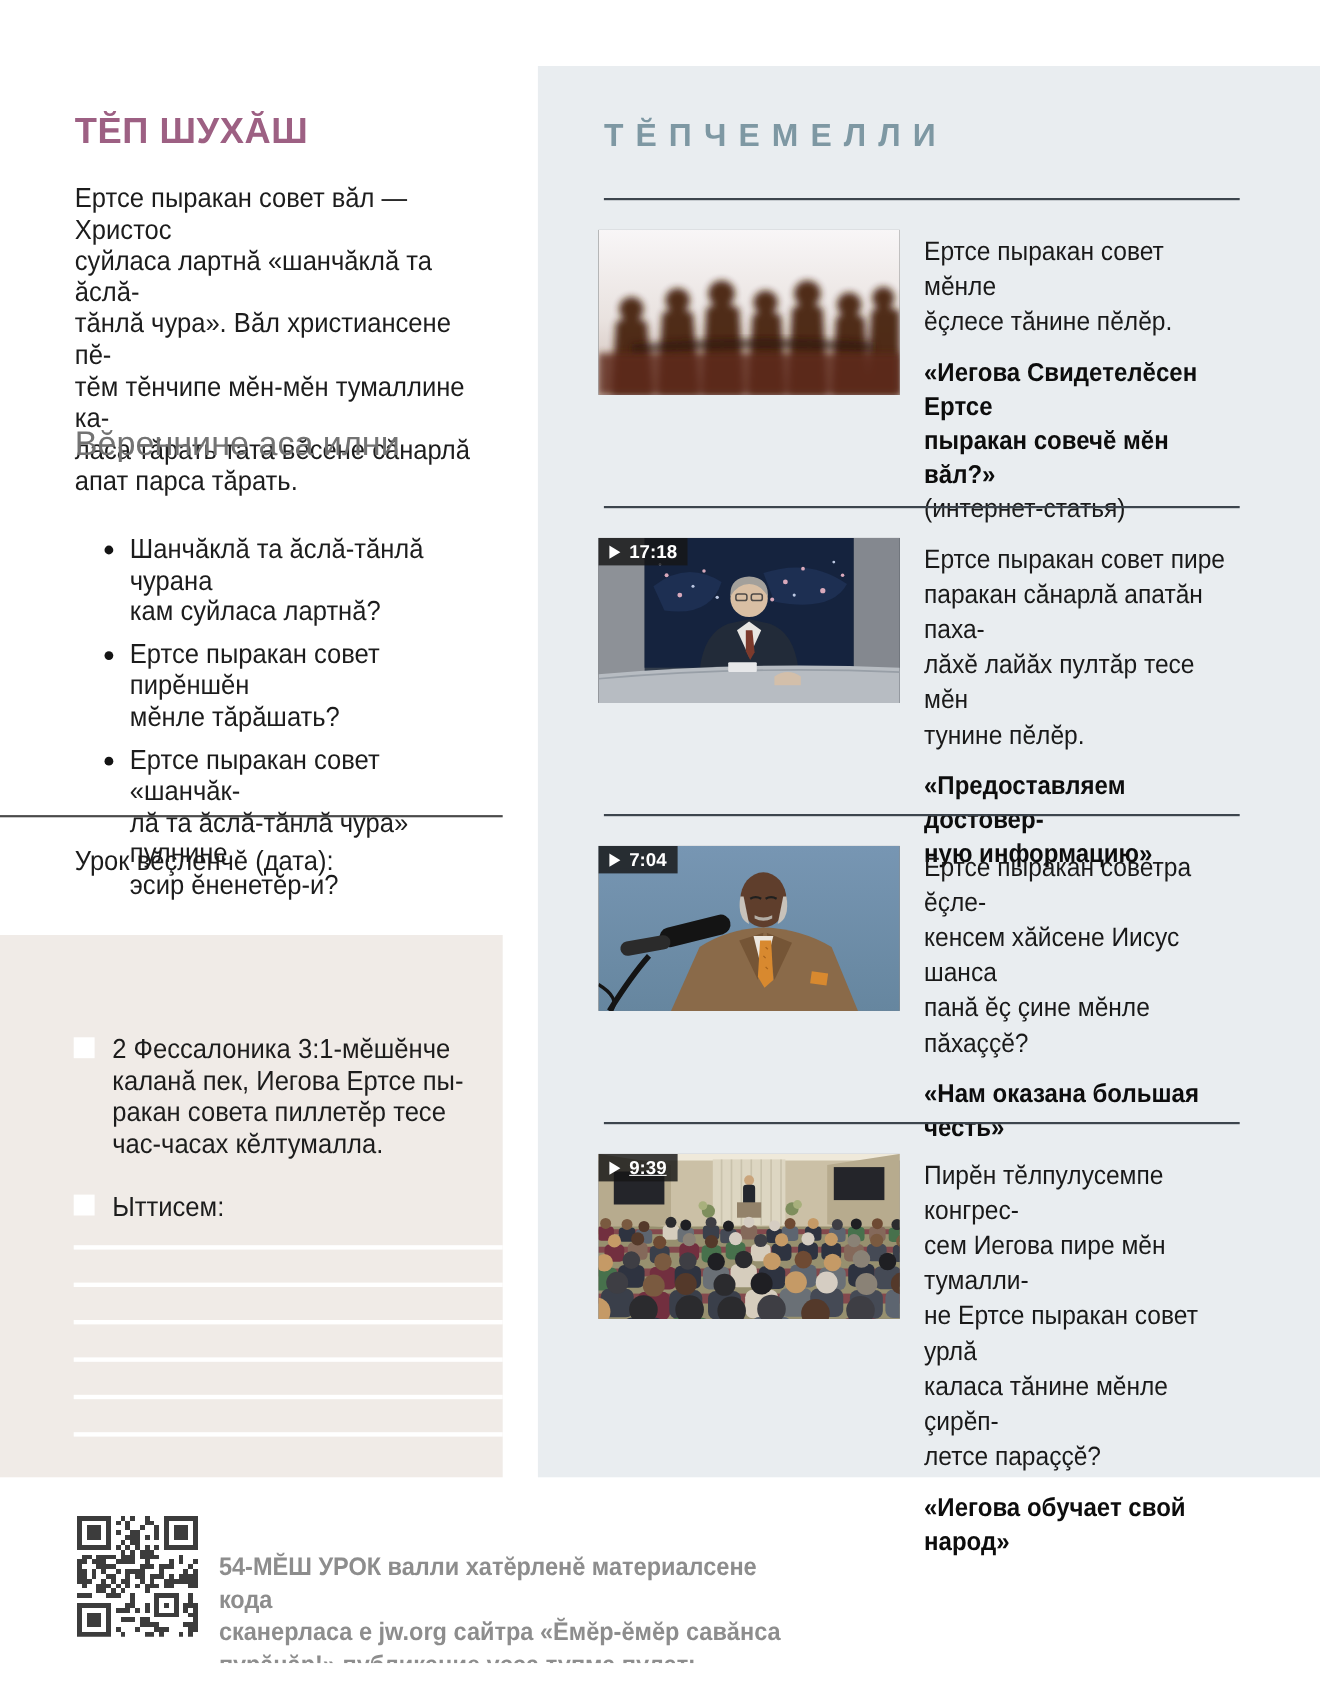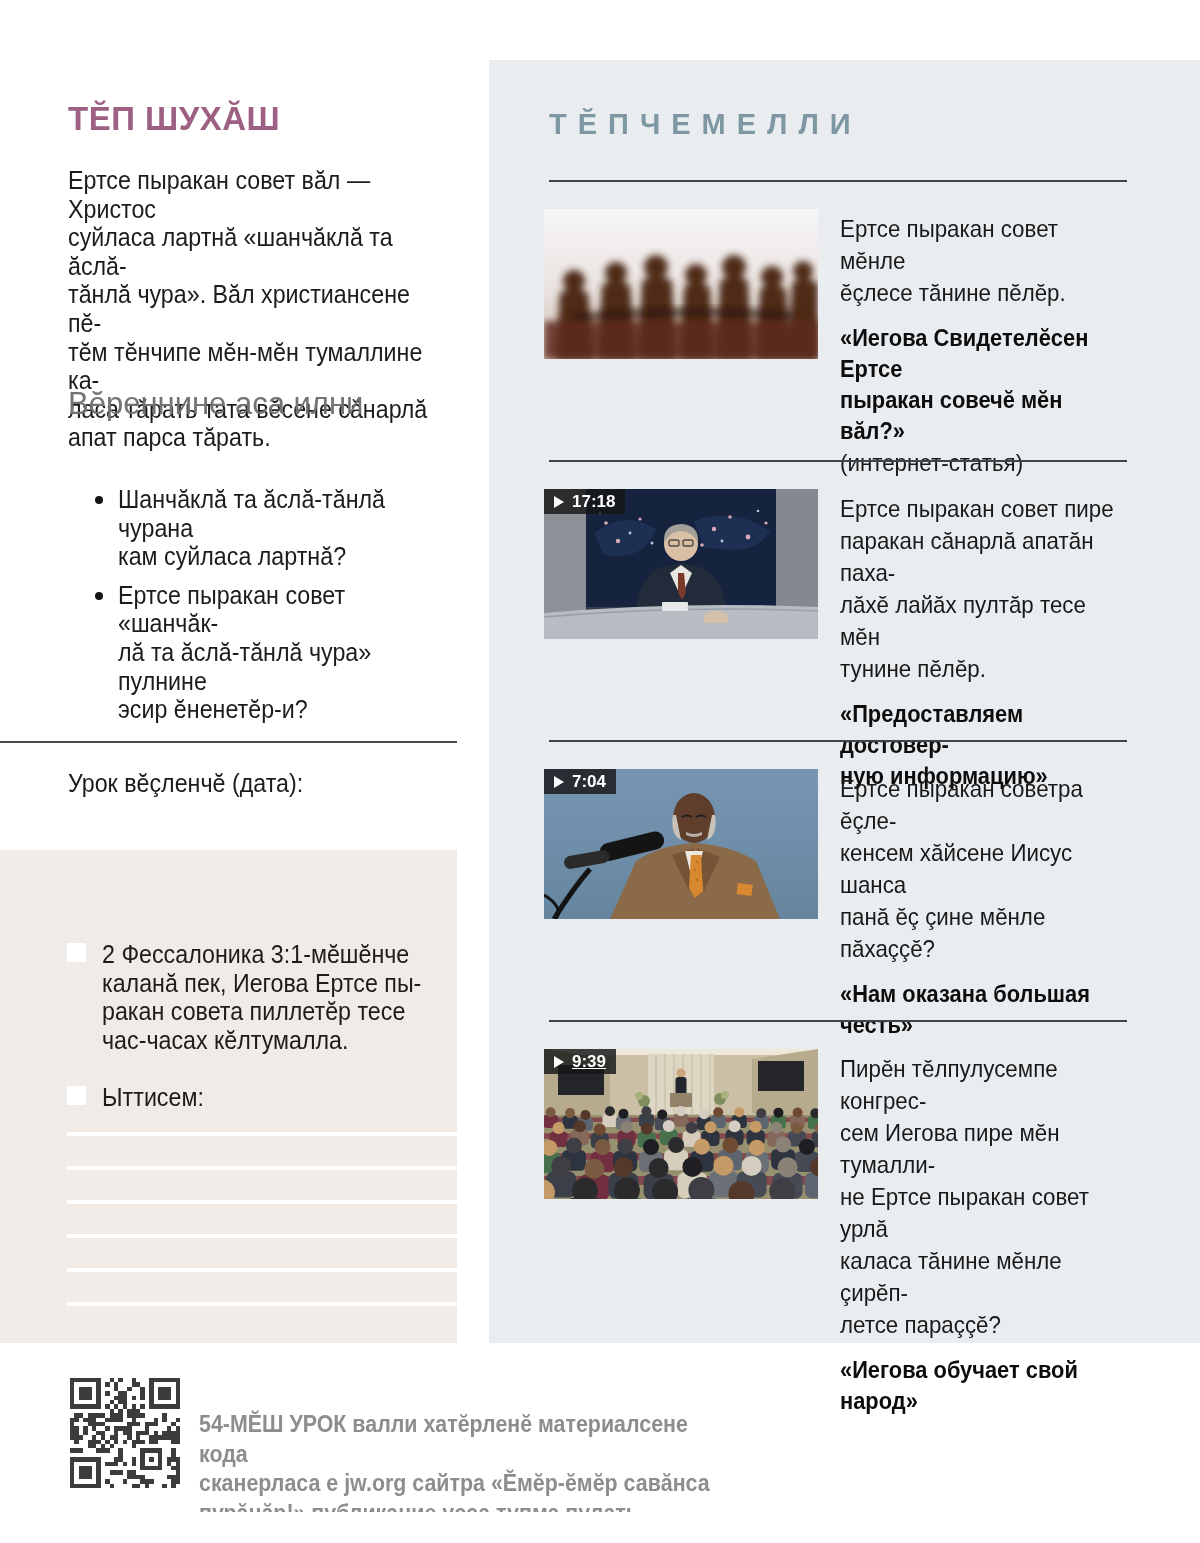--- a/index.html
+++ b/index.html
@@ -63,20 +63,25 @@
 ласа тăрать тата вĕсене сăнарлă
 апат парса тăрать.</p>
 
   <h2 class="abs review-heading">Вĕреннине аса илни</h2>
 
   <div class="abs bullets">
     <div class="bullet-row">
       <span class="dot"></span>
       <p class="pre condensed">Шанчăклă та ăслă-тăнлă чурана
 кам суйласа лартнă?</p>
+    </div>
+    <div class="bullet-row">
+      <span class="dot"></span>
+      <p class="pre condensed">Ертсе пыракан совет пирĕншĕн
+мĕнле тăрăшать?</p>
     </div>
     <div class="bullet-row">
       <span class="dot"></span>
       <p class="pre condensed">Ертсе пыракан совет «шанчăк-
 лă та ăслă-тăнлă чура» пулнине
 эсир ĕненетĕр-и?</p>
     </div>
   </div>
 
   <div class="abs hr-left"></div>

